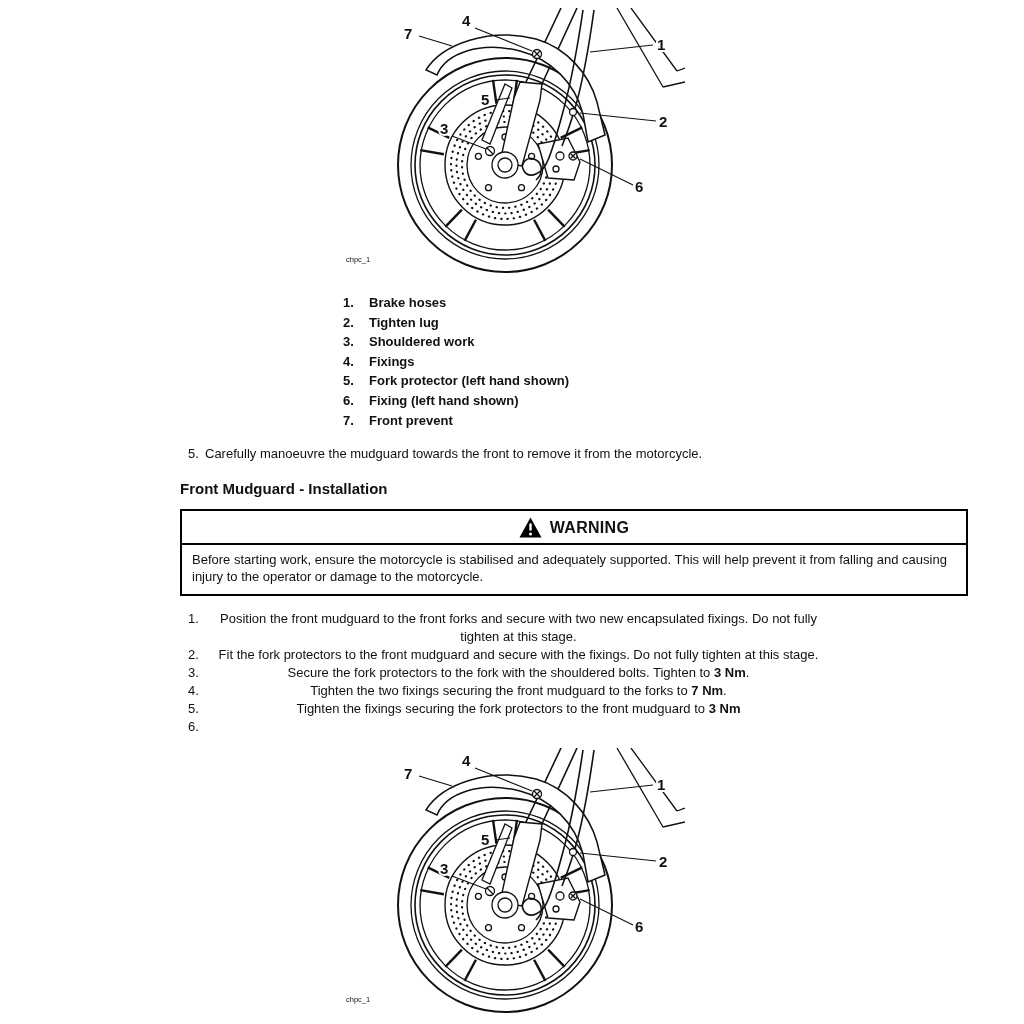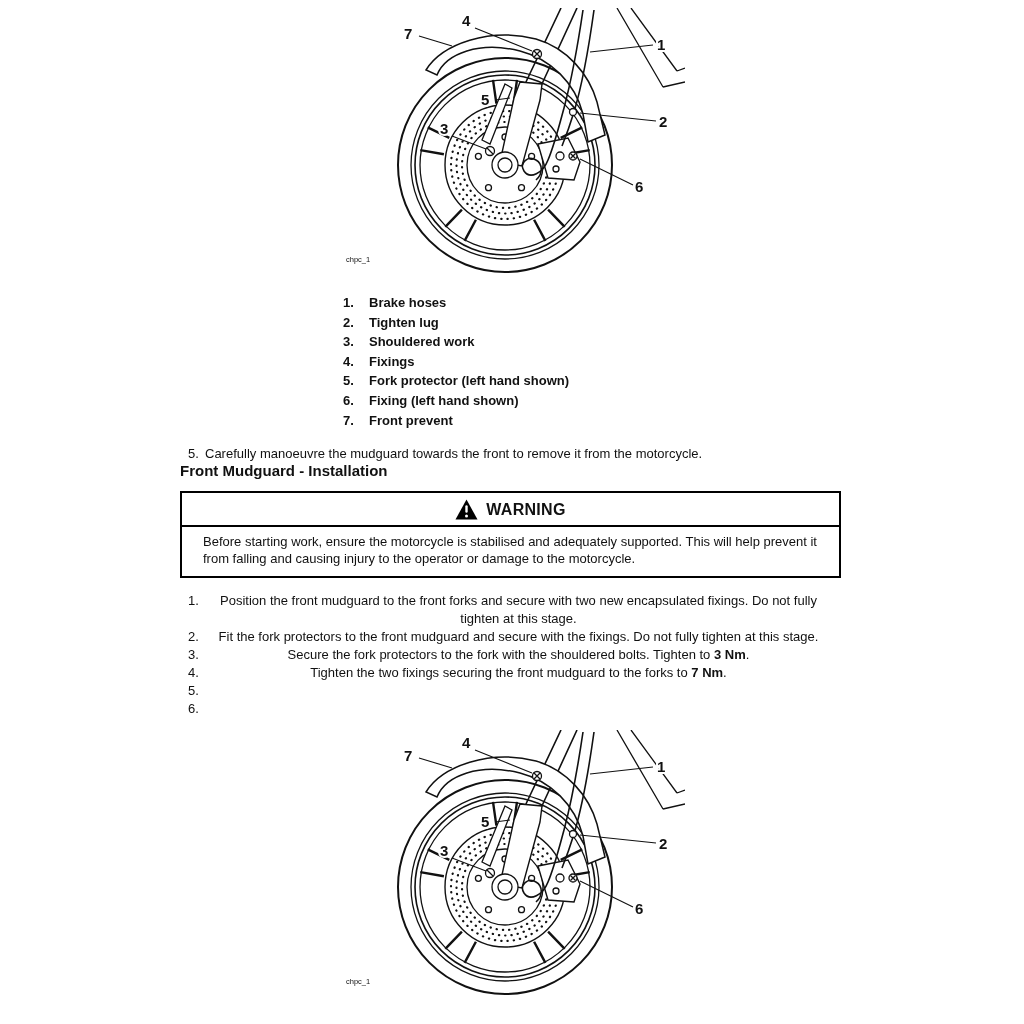--- a/index.html
+++ b/index.html
@@ -22,29 +22,29 @@
   }
   text.fig-caption { font-family: "Liberation Sans", sans-serif; font-size: 7.5px; fill: #111; }
 
   ol.legend { margin: 20px 0 0 343px; list-style: none; }
   .legend-item { display: flex; line-height: 19.6px; font-weight: bold; }
   .legend-num { width: 26px; flex: none; }
 
   .removal { margin: 16px 0 0 188px; display: flex; line-height: 16px; }
   .removal-num { width: 17px; flex: none; }
 
-  h2.section-title { margin: 0 0 0 180px; font-size: 15px; font-weight: bold; }
-
-  .warning-box { margin: 12px 0 0 180px; width: 661px; border: 2px solid #000; background: #fff; }
+  h2.section-title { margin: 18px 0 0 180px; font-size: 15px; font-weight: bold; }
+
+  .warning-box { margin: 12px 0 0 180px; width: 788px; border: 2px solid #000; background: #fff; }
   .warning-header {
     display: flex; justify-content: center; align-items: center; gap: 8px;
     padding: 6px 0 5px; border-bottom: 2px solid #000;
   }
   .warning-title { font-size: 16px; font-weight: bold; letter-spacing: 0.3px; }
-  .warning-body { padding: 7px 10px 9px; line-height: 16.5px; margin-left: 11px; }
+  .warning-body { padding: 7px 10px 9px; line-height: 16.5px; }
 
   ol.steps { margin: 14px 0 0 188px; list-style: none; }
   .step { display: flex; line-height: 18px; }
   .step-num { width: 17px; flex: none; }
   .step-text { width: 627px; text-align: center; }
 </style>
 </head>
 <body>
 
 <div class="page">
@@ -169,20 +169,21 @@
       <li class="step">
         <span class="step-num">3.</span>
         <span class="step-text"><span>Secure the fork protectors to the fork with the shouldered bolts. Tighten to </span><b>3 Nm</b><span>.</span></span>
       </li>
       <li class="step">
         <span class="step-num">4.</span>
         <span class="step-text"><span>Tighten the two fixings securing the front mudguard to the forks to </span><b>7 Nm</b><span>.</span></span>
       </li>
       <li class="step">
         <span class="step-num">5.</span>
+        <span class="step-text"><span>Tighten the fixings securing the fork protectors to the front mudguard to </span><b>3 Nm</b></span>
       </li>
       <li class="step">
         <span class="step-num">6.</span>
       </li>
     </ol>
 
   <figure class="fig fig2" id="fig2">
   <svg viewBox="0 0 345 265" width="345" height="265">
     <g stroke="#111" fill="none" stroke-width="1.3">
       <path d="M277,0 L323,79 M291,0 L337,63 M323,79 L345,74 M337,63 L345,60"></path>

